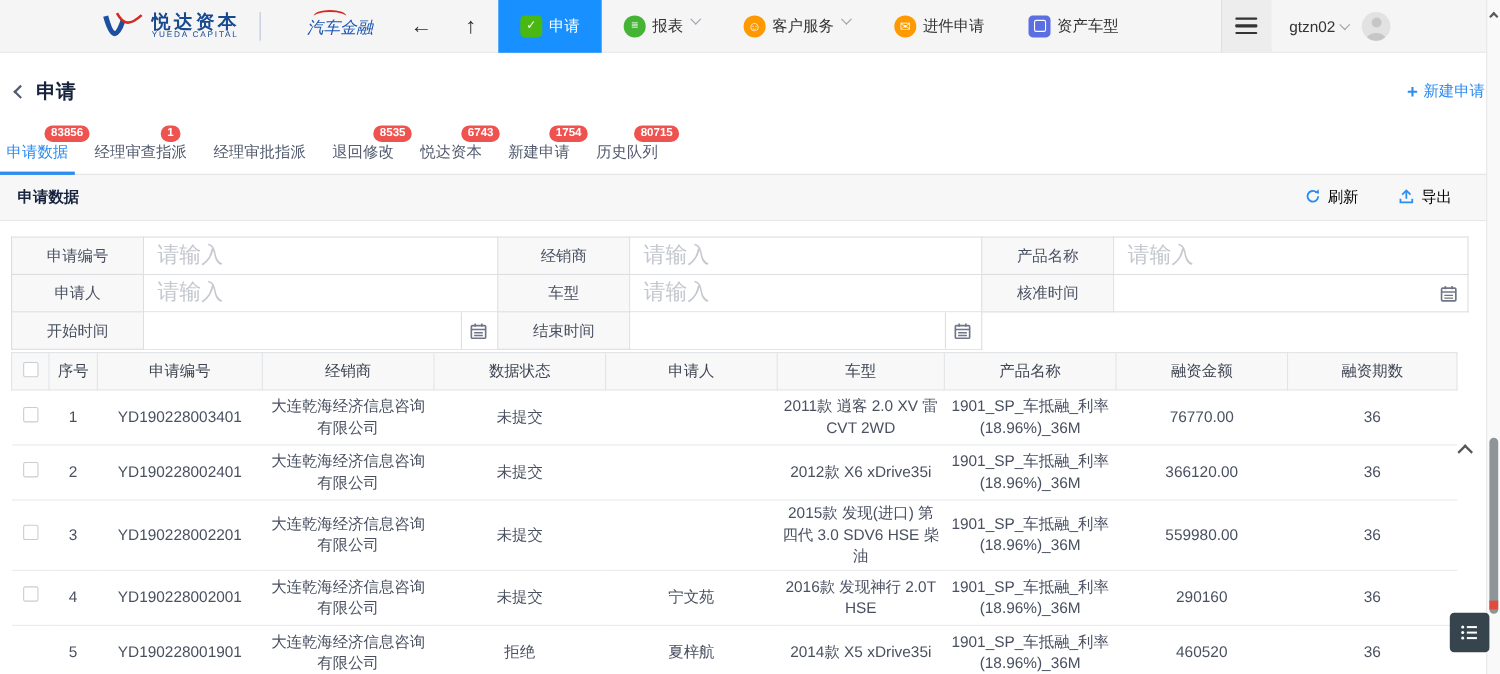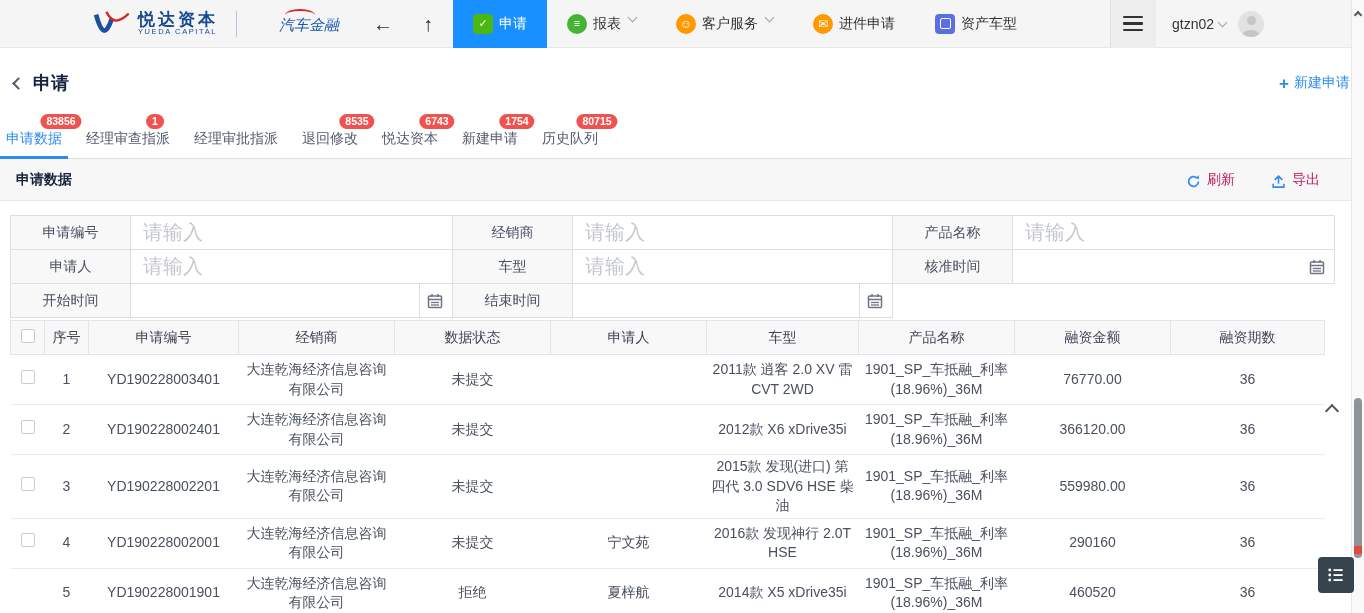--- a/index.html
+++ b/index.html
@@ -67,21 +67,21 @@
   .tab { position: relative; padding: 16px 2px 10px 2px; color: #515a6e; cursor: default; }
   .tab.active { color: #2d8cf0; }
   .tab.active::after { content: ""; position: absolute; left: -4px; right: -4px; bottom: -1px; height: 3px; background: #2d8cf0; }
   .badge { position: absolute; top: 0; left: 50%; transform: translateX(-50%); background: #ef5350; color: #fff;
            font-size: 10.5px; font-weight: bold; line-height: 15px; padding: 0 6px; border-radius: 9px; white-space: nowrap; margin-left: 27px; }
   
   .panel-header { height: 42px; background: #f7f7f8; border-bottom: 1px solid #e6e8ea;
                   display: flex; align-items: center; padding: 0 16px; }
   .panel-title { font-weight: bold; color: #17233d; }
   .panel-actions { margin-left: auto; display: flex; gap: 36px; margin-right: 28px; }
-  .p-action { display: flex; align-items: flex-end; gap: 6px; color: #be185d; }
+  .p-action { display: flex; align-items: flex-start; gap: 6px; color: #000000; }
   
   .filter { margin: 14px 30px 0 10px; border-collapse: collapse; table-layout: fixed; width: 1324px; }
   .filter td { border: 1px solid #dcdee2; height: 34px; padding: 0; }
   .filter td.lbl { background: #f8f8f9; text-align: center; color: #495060; }
   .filter td.inp { position: relative; background: #fff; }
   .filter td.none { border: none; }
   .filter input { border: 0; outline: 0; width: 100%; height: 32px; padding: 0 12px; font-size: 20px;
                   color: #495060; background: transparent; font-family: inherit; }
   .filter input::placeholder { color: #c5c8ce; }
   .cal { position: absolute; right: 9px; top: 9px; width: 16px; height: 16px; }

